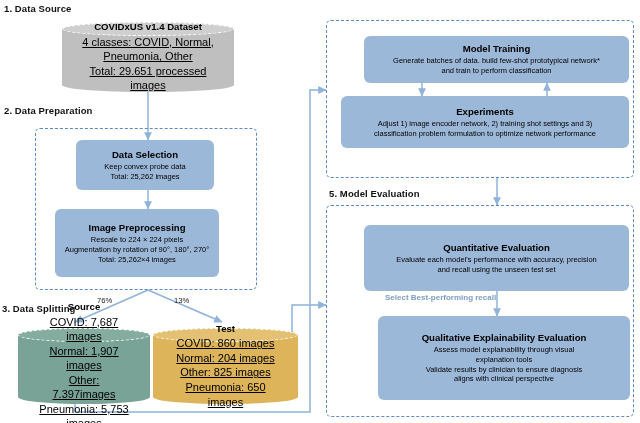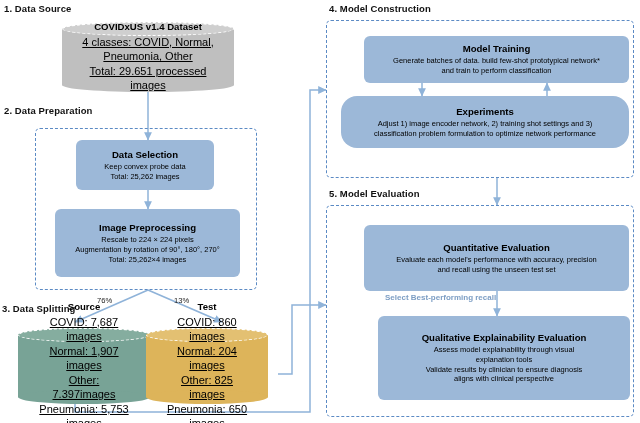--- a/index.html
+++ b/index.html
@@ -61,21 +61,20 @@
       <path d="M422,83 L422,96"></path>
       <path d="M547,96 L547,83"></path>
 
       <path d="M497,282 L497,316"></path>
     </g>
   </svg>
 
   <div class="hdr" style="left:4px;top:3px;">1. Data Source</div>
   <div class="hdr" style="left:4px;top:105px;">2. Data Preparation</div>
   <div class="hdr" style="left:2px;top:303px;">3. Data Splitting</div>
-  <div class="hdr" style="left:329px;top:3px;">4. Model Construction</div>
   <div class="hdr" style="left:329px;top:188px;">5. Model Evaluation</div>
 
   <div class="cyl" style="left:62px;top:22px;width:172px;height:70px;">
     <div class="body" style="background:#bfbfbf;"></div>
     <div class="cap top" style="background:#cfcfcf;border:1px dashed #ffffff;"></div>
     <div class="cap bot" style="background:#bfbfbf;"></div>
     <div class="txt">
       <div class="t">COVIDxUS v1.4 Dataset</div>
       <div class="d">4 classes: COVID, Normal,</div>
       <div class="d">Pneumonia, Other</div>
@@ -84,21 +83,21 @@
   </div>
 
   <div class="dashbox" style="left:35px;top:128px;width:222px;height:162px;"></div>
 
   <div class="box" style="left:76px;top:140px;width:138px;height:50px;">
     <div class="t">Data Selection</div>
     <div class="d">Keep convex probe data</div>
     <div class="d">Total: 25,262 images</div>
   </div>
 
-  <div class="box" style="left:55px;top:209px;width:185px;height:68px;">
+  <div class="box" style="left:55px;top:209px;width:164px;height:68px;">
     <div class="t">Image Preprocessing</div>
     <div class="d">Rescale to 224 × 224 pixels</div>
     <div class="d">Augmentation by rotation of 90°, 180°, 270°</div>
     <div class="d">Total: 25,262×4 images</div>
   </div>
 
   <div class="splitlbl" style="left:97px;top:296px;">76%</div>
   <div class="splitlbl" style="left:174px;top:296px;">13%</div>
 
   <div class="cyl" style="left:18px;top:328px;width:132px;height:76px;">
@@ -107,42 +106,42 @@
     <div class="cap bot" style="background:#78a396;"></div>
     <div class="txt">
       <div class="t">Source</div>
       <div class="d">COVID: 7,687 images</div>
       <div class="d">Normal: 1,907 images</div>
       <div class="d">Other: 7.397images</div>
       <div class="d">Pneumonia: 5,753 images</div>
     </div>
   </div>
 
-  <div class="cyl" style="left:146px;top:328px;width:122px;height:76px;">
+  <div class="cyl" style="left:153px;top:328px;width:145px;height:76px;">
     <div class="body" style="background:#ddb45a;"></div>
     <div class="cap top" style="background:#e3c072;border:1px dashed #ffffff;"></div>
     <div class="cap bot" style="background:#ddb45a;"></div>
     <div class="txt">
       <div class="t">Test</div>
       <div class="d">COVID: 860 images</div>
       <div class="d">Normal: 204 images</div>
       <div class="d">Other: 825 images</div>
       <div class="d">Pneumonia: 650 images</div>
     </div>
   </div>
 
   <div class="dashbox" style="left:326px;top:20px;width:308px;height:158px;"></div>
 
   <div class="box" style="left:364px;top:36px;width:265px;height:47px;">
     <div class="t">Model Training</div>
     <div class="d">Generate batches of data. build few-shot prototypical network*</div>
     <div class="d">and train to perform classification</div>
   </div>
 
-  <div class="box" style="left:341px;top:96px;width:288px;height:52px;border-radius:16px;">
+  <div class="box" style="left:341px;top:96px;width:288px;height:52px;">
     <div class="t">Experiments</div>
     <div class="d">Adjust 1) image encoder network, 2) training shot settings and 3)</div>
     <div class="d">classification problem formulation to optimize network performance</div>
   </div>
 
   <div class="dashbox" style="left:326px;top:205px;width:308px;height:212px;"></div>
 
   <div class="box" style="left:364px;top:225px;width:265px;height:66px;">
     <div class="t">Quantitative Evaluation</div>
     <div class="d">Evaluate each model's performance with accuracy, precision</div>

